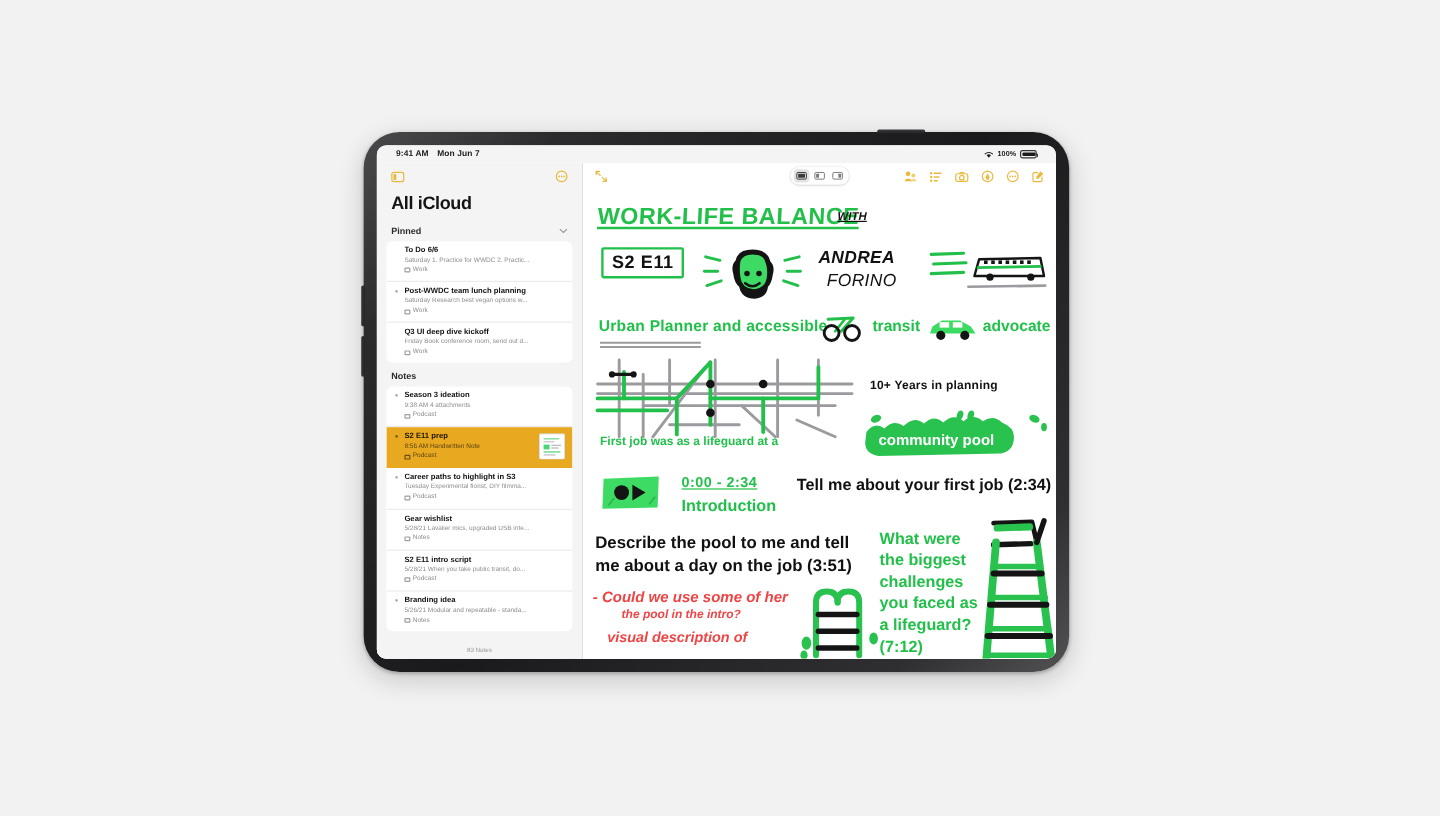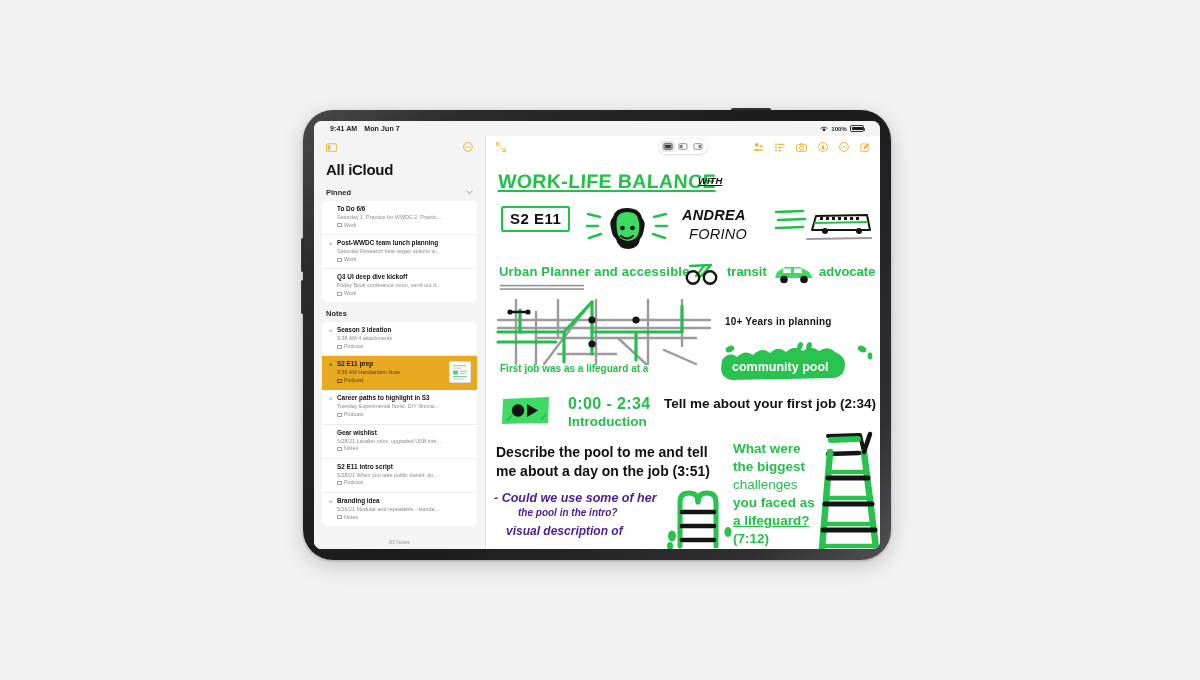--- a/index.html
+++ b/index.html
@@ -147,21 +147,21 @@
   .seg-btn {
     width:13px;height:11px;border-radius:3px;display:flex;align-items:center;justify-content:center;
   }
   .seg-btn.active { background:#e3e3e5; }
   .canvas {
     flex:1; position:relative; overflow:hidden; background:#fff;
   }
   .hw { position:absolute; color:#111; white-space:nowrap; }
   .g { color:#22c04a; }
   .k { color:#111; }
-  .gray { color:#4c1d95; }
+  .gray { color:#ef4444; }
   .u { text-decoration: underline; text-decoration-thickness: 1.6px; text-underline-offset: 2px; }
 
   svg { display:block; overflow:visible; }
 </style>
 </head>
 <body>
 
 <div id="stage">
   <div class="device">
     <div class="btn-vol v1"></div>
@@ -580,21 +580,21 @@
                 <path d="M2 3 L48 1 L47 27 L1 28 Z" fill="#3ddb63"></path>
                 <circle cx="17" cy="14.5" r="6.2" fill="#141414"></circle>
                 <path d="M26 8 L26 21 L37 14.5 Z" fill="#141414"></path>
                 <g stroke="#2ba84a" stroke-width="1.4" opacity=".8">
                   <path d="M6 25 L11 19"></path>
                     <path d="M40 24 L45 18"></path>
                 </g>
               </svg>
             </div>
 
-            <div class="hw g" style="left:82px; top:237px; font-size:16px; font-weight:700; letter-spacing:.4px;">0:00 - 2:34</div>
+            <div class="hw g" style="left:82px; top:237px; font-size:12px; font-weight:700; letter-spacing:.4px;text-decoration:underline;">0:00 - 2:34</div>
             <div class="hw g" style="left:82px; top:256px; font-size:13.5px; font-weight:600;">Introduction</div>
 
             <div class="hw k" style="left:178px; top:238px; font-size:13.5px; font-weight:600;">Tell me about your first job (2:34)</div>
 
             <div class="hw k" style="left:10px; top:286px; font-size:14px; font-weight:600;">Describe the pool to me and tell</div>
             <div class="hw k" style="left:10px; top:305px; font-size:14px; font-weight:600;">me about a day on the job (3:51)</div>
 
             <div class="hw gray" style="left:8px; top:333px; font-size:12.5px; font-style:italic; font-weight:600;">- Could we use some of her</div>
             <div class="hw gray" style="left:20px; top:366px; font-size:12px; font-style:italic; font-weight:600;">visual description of</div>
             <div class="hw gray" style="left:20px; top:349px; font-size:10px; font-style:italic; font-weight:600;margin-left:12px;">the pool in the intro?</div>
@@ -609,23 +609,23 @@
                     <path d="M18 56 H50"></path>
                 </g>
                 <ellipse cx="8" cy="52" rx="4" ry="5.5" fill="#2ac24f"></ellipse>
                 <ellipse cx="64" cy="48" rx="3.6" ry="5" fill="#2ac24f"></ellipse>
                 <ellipse cx="6" cy="62" rx="3" ry="4" fill="#2ac24f"></ellipse>
               </svg>
             </div>
 
             <div class="hw g" style="left:247px; top:283px; font-size:13.5px; font-weight:600;">What were</div>
             <div class="hw g" style="left:247px; top:301px; font-size:13.5px; font-weight:600;">the biggest</div>
-            <div class="hw g" style="left:247px; top:319px; font-size:13.5px; font-weight:400;">challenges</div>
+            <div class="hw g" style="left:247px; top:319px; font-size:13.5px; font-weight:700;">challenges</div>
             <div class="hw g" style="left:247px; top:337px; font-size:13.5px; font-weight:600;">you faced as</div>
-            <div class="hw g" style="left:247px; top:355px; font-size:13.5px; font-weight:600;text-decoration:underline;">a lifeguard?</div>
+            <div class="hw g" style="left:247px; top:355px; font-size:13.5px; font-weight:600;">a lifeguard?</div>
             <div class="hw g" style="left:247px; top:373px; font-size:13.5px; font-weight:600;">(7:12)</div>
 
             <div style="position:absolute;left:312px;top:272px;">
               <svg width="88" height="120" viewBox="0 0 88 120">
                 <path d="M30 6 L62 5 L66 22" fill="none" stroke="#141414" stroke-width="4" stroke-linecap="round" stroke-linejoin="round"></path>
                 <path d="M33 10 L60 9" fill="none" stroke="#2ac24f" stroke-width="6" stroke-linecap="round"></path>
                 <path d="M30 24 L61 23" fill="none" stroke="#141414" stroke-width="4.5" stroke-linecap="round"></path>
                 <path d="M24 118 L32 22" fill="none" stroke="#2ac24f" stroke-width="6.5" stroke-linecap="round"></path>
                 <path d="M78 118 L66 22" fill="none" stroke="#2ac24f" stroke-width="6.5" stroke-linecap="round"></path>
                 <path d="M66 22 L72 4" fill="none" stroke="#141414" stroke-width="4.5" stroke-linecap="round"></path>

